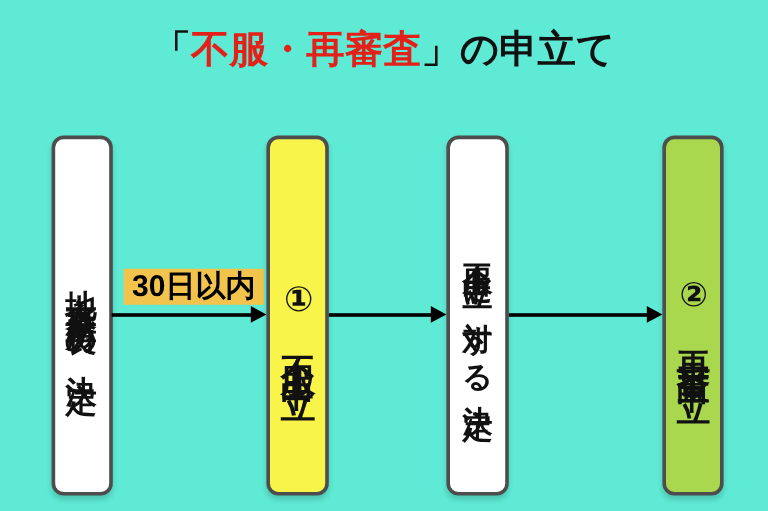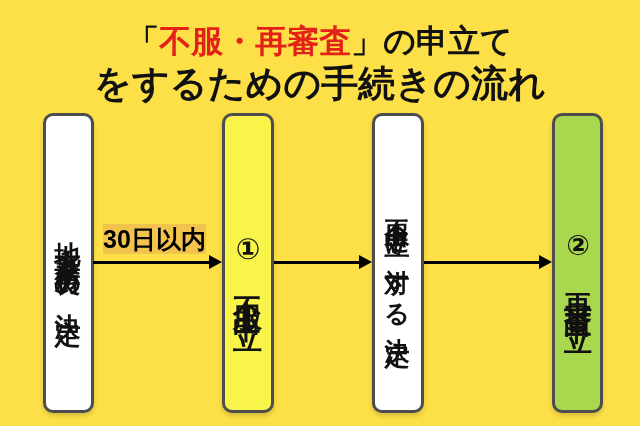--- a/index.html
+++ b/index.html
@@ -8,21 +8,21 @@
     width: 640px;
     height: 426px;
     background: #ffffff;
     font-family: "Liberation Sans", "DejaVu Sans", sans-serif;
     overflow: hidden;
   }
   .canvas {
     position: relative;
     width: 640px;
     height: 426px;
-    background: #fde047;
+    background: #5eead4;
   }
   
   .title {
     position: absolute;
     top: 20px;
     left: 10px;
     width: 620px;
     text-align: center;
     font-weight: bold;
     color: #111111;
@@ -78,41 +78,40 @@
   #a1line { left: 93px;  width: 117px; }
   #a1head { left: 209px; }
   #a2line { left: 274px; width: 86px; }
   #a2head { left: 359px; }
   #a3line { left: 424px; width: 116px; }
   #a3head { left: 539px; }
   
   .tlabel {
     position: absolute;
     top: 224px;
-    width: 103px;
+    width: 117px;
     height: 30px;
     line-height: 30px;
     background: #f2c44d;
     color: #000000;
     font-weight: bold;
     font-size: 25px;
     text-align: center;
     white-space: nowrap;
   }
   #lab1 { left: 103px; }
   #lab2 { left: 432px; }
 </style>
 </head>
 <body>
 
 <div class="canvas">
 
   <div class="title">
     <div class="l1"><span>「</span><span class="em">不服・再審査</span><span>」</span><span>の申立て</span></div>
-    <div class="l2">をするための手続きの流れ</div>
   </div>
 
   <div class="vbox" id="box1">
     <span class="vtext">地方事務所長の決定</span>
   </div>
 
   <div class="aline" id="a1line"></div>
   <div class="ahead" id="a1head"></div>
   <div class="tlabel" id="lab1">30日以内</div>
 

